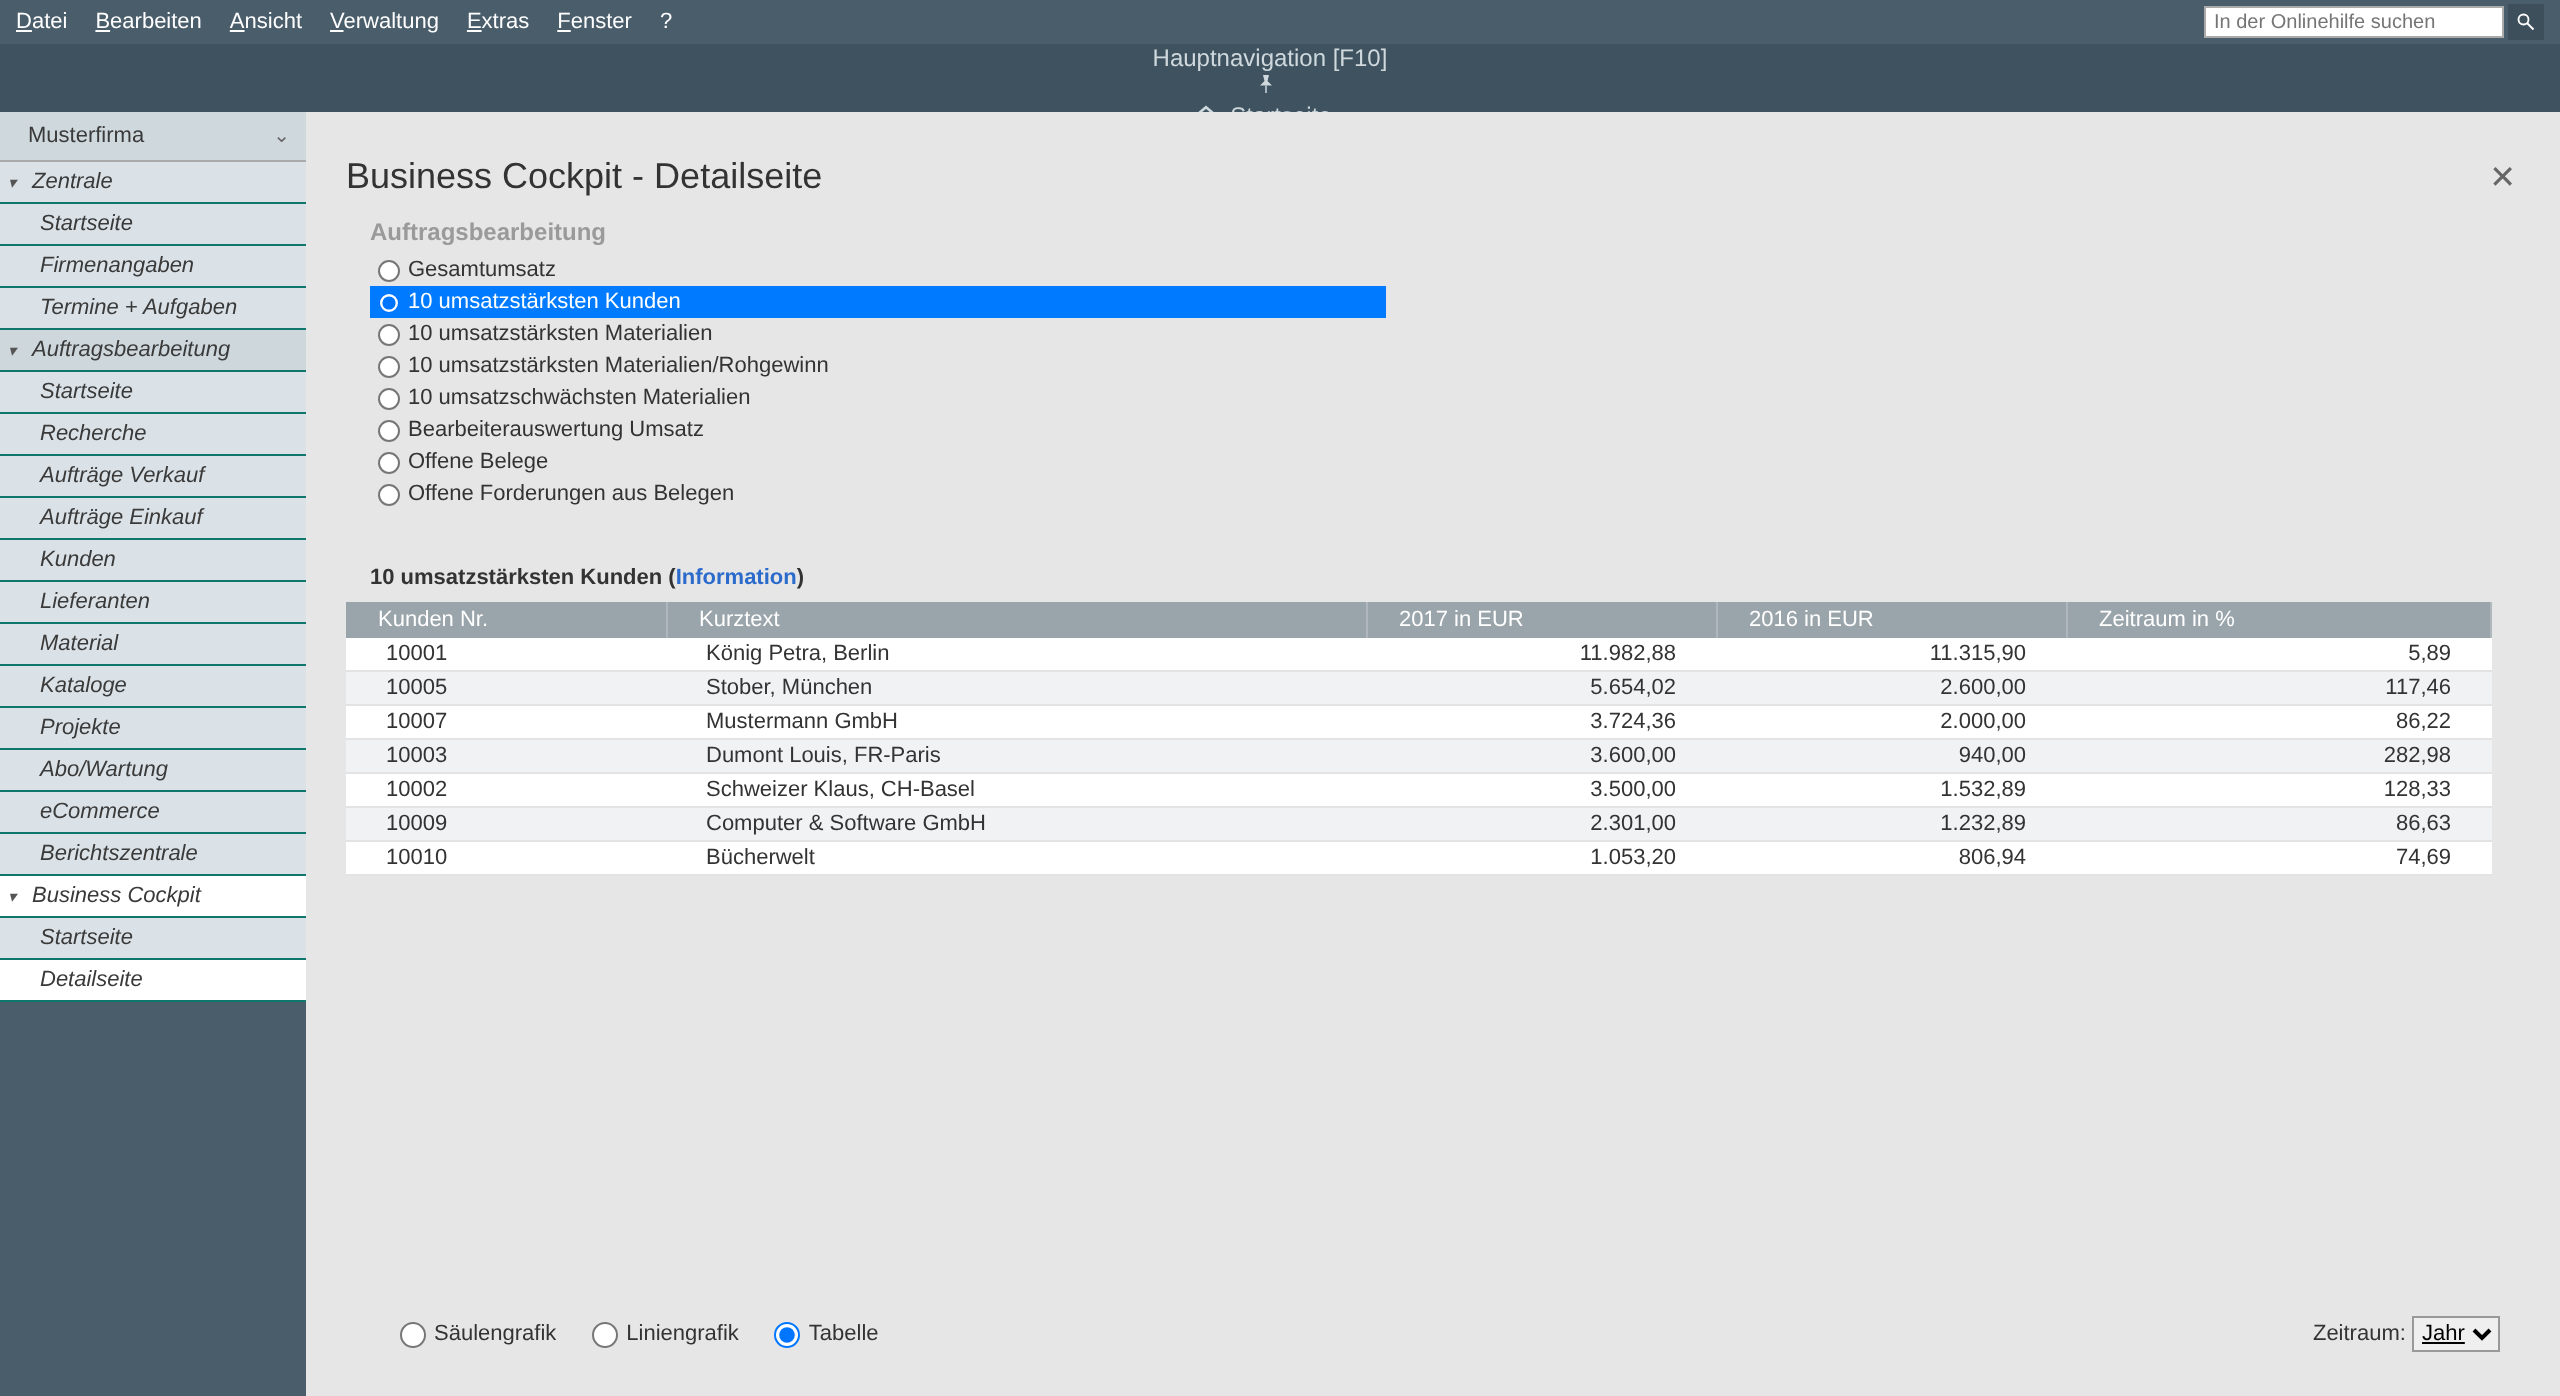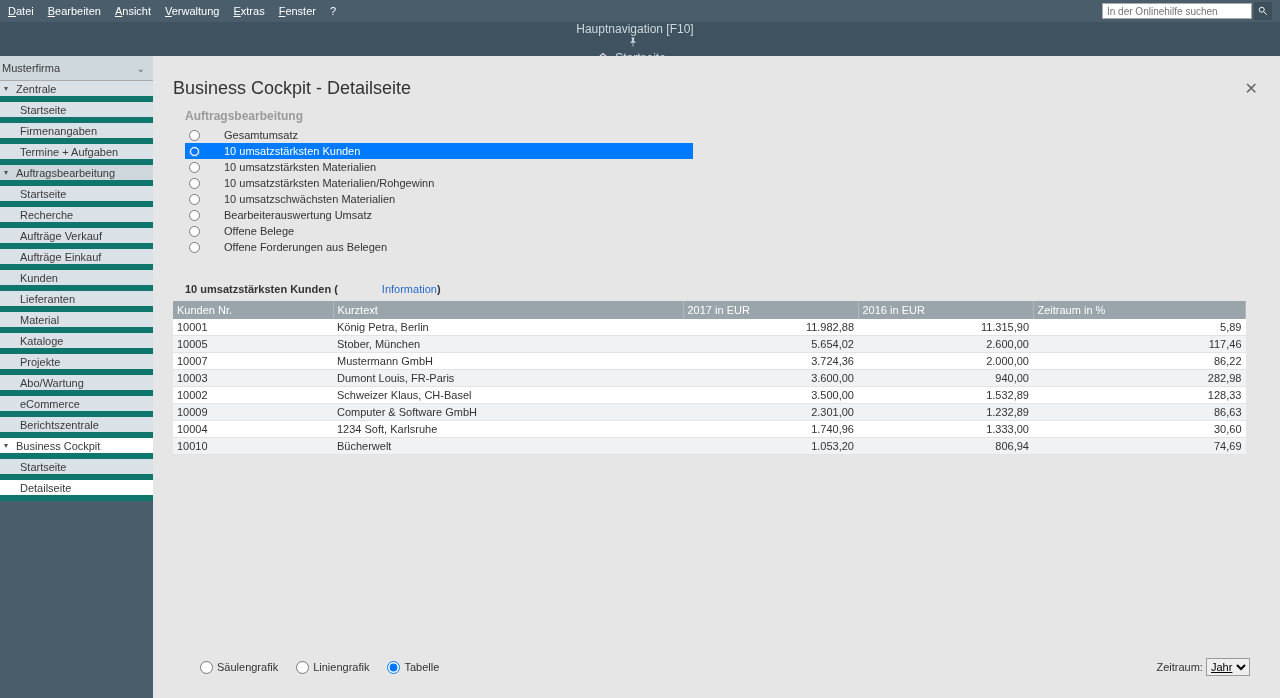--- a/index.html
+++ b/index.html
@@ -22,51 +22,51 @@
 .toolbar .tbtn svg { width:14px; height:14px; fill:none; stroke:#cfd8dd; stroke-width:1.5; margin-right:5px; }
 .toolbar .tbtn .caret { margin-left:3px; font-size:8px; }
 .toolbar .spacer { flex:1; }
 .toolbar .support svg { stroke:#cfd8dd; }
 
 
 .container { display:flex; height:calc(100% - 56px); }
 
 
 .sidebar { width:153px; background:#4a5d6b; display:flex; flex-direction:column; font-size:11px; color:#555; }
-.sidebar .firm-sel { height:25px; background:#cfd8dd; border-bottom:1px solid #aaa; display:flex; align-items:center; padding:0 2px; font-size:11px; color:#3a3a3a; position:relative; cursor:pointer; }
+.sidebar .firm-sel { height:25px; background:#cfd8dd; border-bottom:1px solid #aaa; display:flex; align-items:center; padding:0 14px; font-size:11px; color:#3a3a3a; position:relative; cursor:pointer; }
 .sidebar .firm-sel .chev { position:absolute; right:8px; font-size:10px; color:#666; }
 .sidebar .nav { background:#dbe2e7; }
-.sidebar .nav-item { height:21px; display:flex; align-items:center; padding-left:20px; border-bottom:6px solid #0f766e; cursor:pointer; color:#3a3a3a; }
+.sidebar .nav-item { height:21px; display:flex; align-items:center; padding-left:20px; border-bottom:1px solid #0f766e; cursor:pointer; color:#3a3a3a;font-style:italic; }
 .sidebar .nav-item.top-level { padding-left:16px; position:relative; }
 .sidebar .nav-item.top-level::before { content:"\25BE"; position:absolute; left:4px; font-size:8px; color:#555; transform:rotate(-90deg); }
 .sidebar .nav-item.top-level.expanded::before { transform:none; }
 .sidebar .nav-item.sub { padding-left:20px; }
 .sidebar .nav-item.selected { background:#fff; }
 .sidebar .nav-item.group-sel { background:#cdd7dc; }
 
 
 .main { flex:1; background:#e6e6e6; padding:22px 18px 0 20px; }
 .page-header { display:flex; align-items:center; margin-bottom:10px; }
 .page-header h1 { font-size:18px; font-weight:400; color:#333; flex:1; }
 .page-header .close-x { font-size:16px; color:#666; cursor:pointer; padding:0 4px; }
 
 .section-title { font-size:12px; font-weight:700; color:#9a9a9a; margin:4px 0 4px 12px; }
 
 .radio-list { margin-left:12px; }
-.radio-list .r-row { display:flex; align-items:center; height:16px; font-size:11px; color:#333; padding-left:4px; cursor:pointer;gap:20px; }
+.radio-list .r-row { display:flex; align-items:center; height:16px; font-size:11px; color:#333; padding-left:4px; cursor:pointer; }
 .radio-list .r-row.selected { background:#007bff; color:#fff; }
 .radio-list .r-row input { margin-right:4px; width:11px; height:11px; }
 .radio-list-wrapper { width:520px; }
 
 .table-caption { margin-top:28px; margin-left:12px; font-size:11px; font-weight:700; color:#333; }
-.table-caption a { font-weight:400; color:#2a6bcc; text-decoration:none;padding-left:44px; }
+.table-caption a { font-weight:700; color:#2a6bcc; text-decoration:none; }
 
 table.data { width:1073px; border-collapse:collapse; margin-top:6px; font-size:11px; color:#333; background:#fff; }
-table.data th { background:#9aa4ab; color:#fff; text-align:left; font-weight:400; padding:3px 4px; border-right:1px solid #b0b8bd; }
-table.data td { padding:2px 4px; border-bottom:1px solid #e3e3e3; }
+table.data th { background:#9aa4ab; color:#fff; text-align:left; font-weight:400; padding:3px 16px; border-right:1px solid #b0b8bd; }
+table.data td { padding:2px 20px; border-bottom:1px solid #e3e3e3; }
 table.data tr:nth-child(even) td { background:#f0f2f3; }
 table.data td.num { text-align:right; }
 table.data th:nth-child(1),table.data td:nth-child(1){ width:160px; }
 table.data th:nth-child(2),table.data td:nth-child(2){ width:350px; }
 table.data th:nth-child(3),table.data td:nth-child(3){ width:175px; }
 table.data th:nth-child(4),table.data td:nth-child(4){ width:175px; }
 table.data th:nth-child(5),table.data td:nth-child(5){ }
 
 .footer-controls { position:absolute; bottom:22px; left:200px; right:30px; display:flex; align-items:center; font-size:11px; color:#333; }
 .footer-controls label { display:flex; align-items:center; margin-right:18px; cursor:pointer; }
@@ -263,27 +263,20 @@
             <td class="num">128,33</td>
           </tr>
           <tr>
             <td>10009</td>
             <td>Computer &amp; Software GmbH</td>
             <td class="num">2.301,00</td>
             <td class="num">1.232,89</td>
             <td class="num">86,63</td>
           </tr>
           <tr>
-            <td>10004</td>
-            <td>1234 Soft, Karlsruhe</td>
-            <td class="num">1.740,96</td>
-            <td class="num">1.333,00</td>
-            <td class="num">30,60</td>
-          </tr>
-          <tr>
             <td>10010</td>
             <td>Bücherwelt</td>
             <td class="num">1.053,20</td>
             <td class="num">806,94</td>
             <td class="num">74,69</td>
           </tr>
         </tbody>
     </table>
   </div>
 </div>

